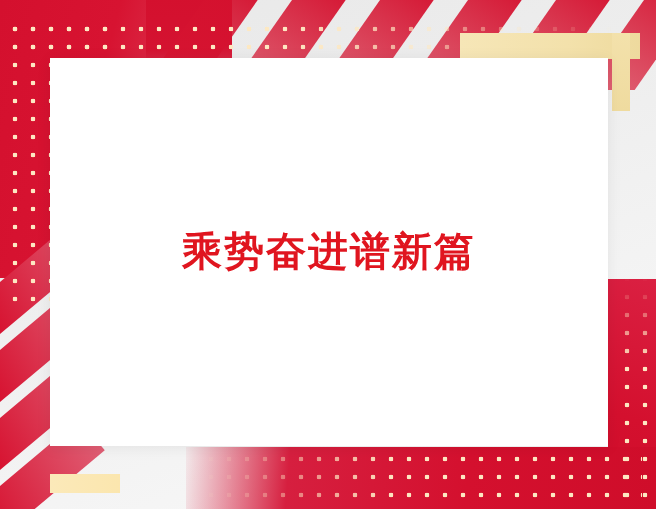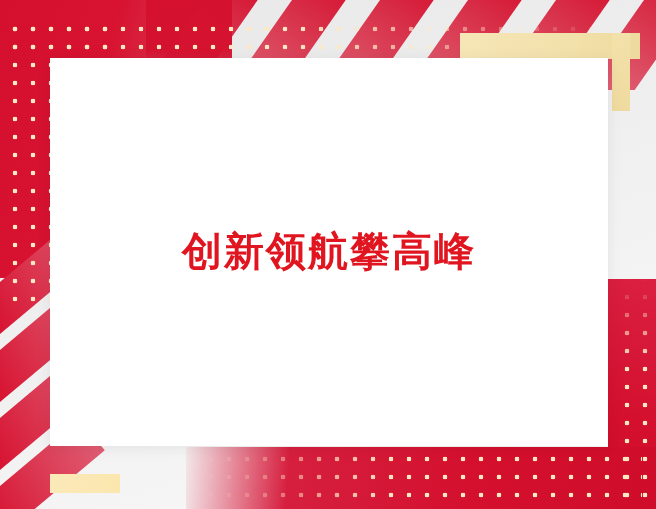--- a/index.html
+++ b/index.html
@@ -212,16 +212,16 @@
   <div class="gold-bracket">
     <div class="h"></div>
     <div class="v"></div>
   </div>
 
   <div class="card"></div>
 
   <div class="gold-chip"></div>
 
   <div class="title-block">
-    <div class="title-line">创新领航攀高峰</div>
+    <div class="title-line">乘势奋进谱新篇</div>
   </div>
 
 </div>
 
 </body></html>

